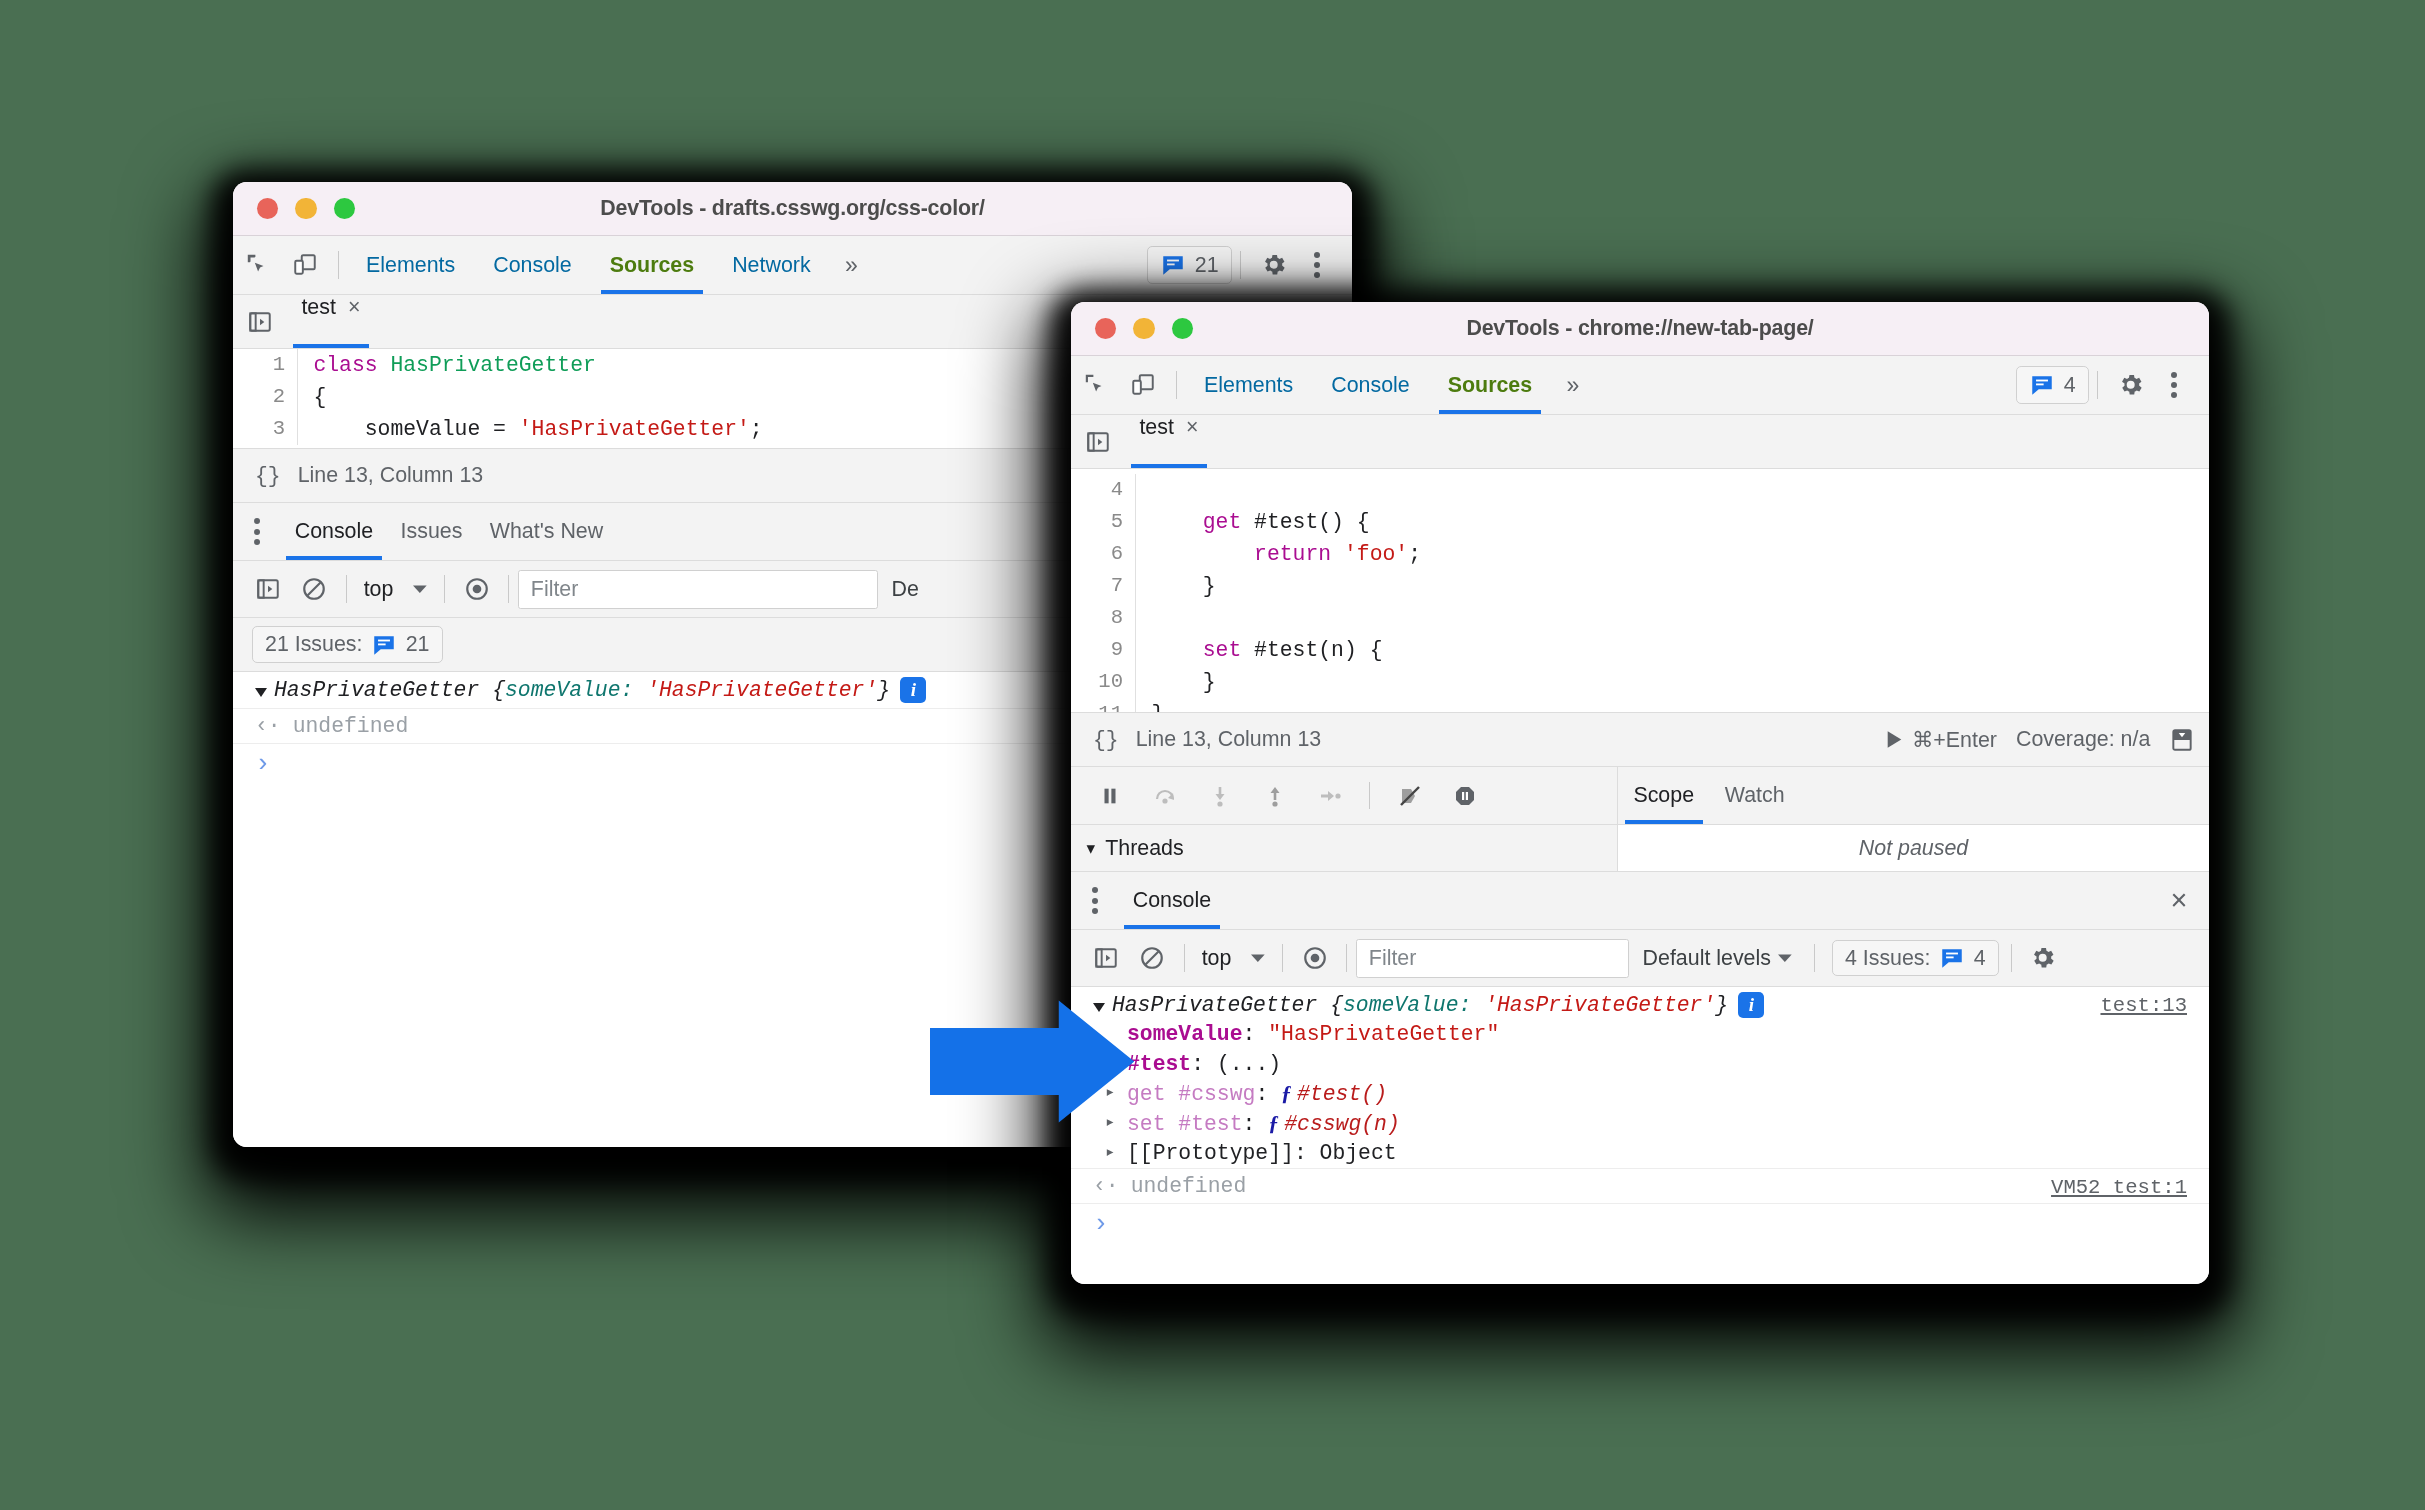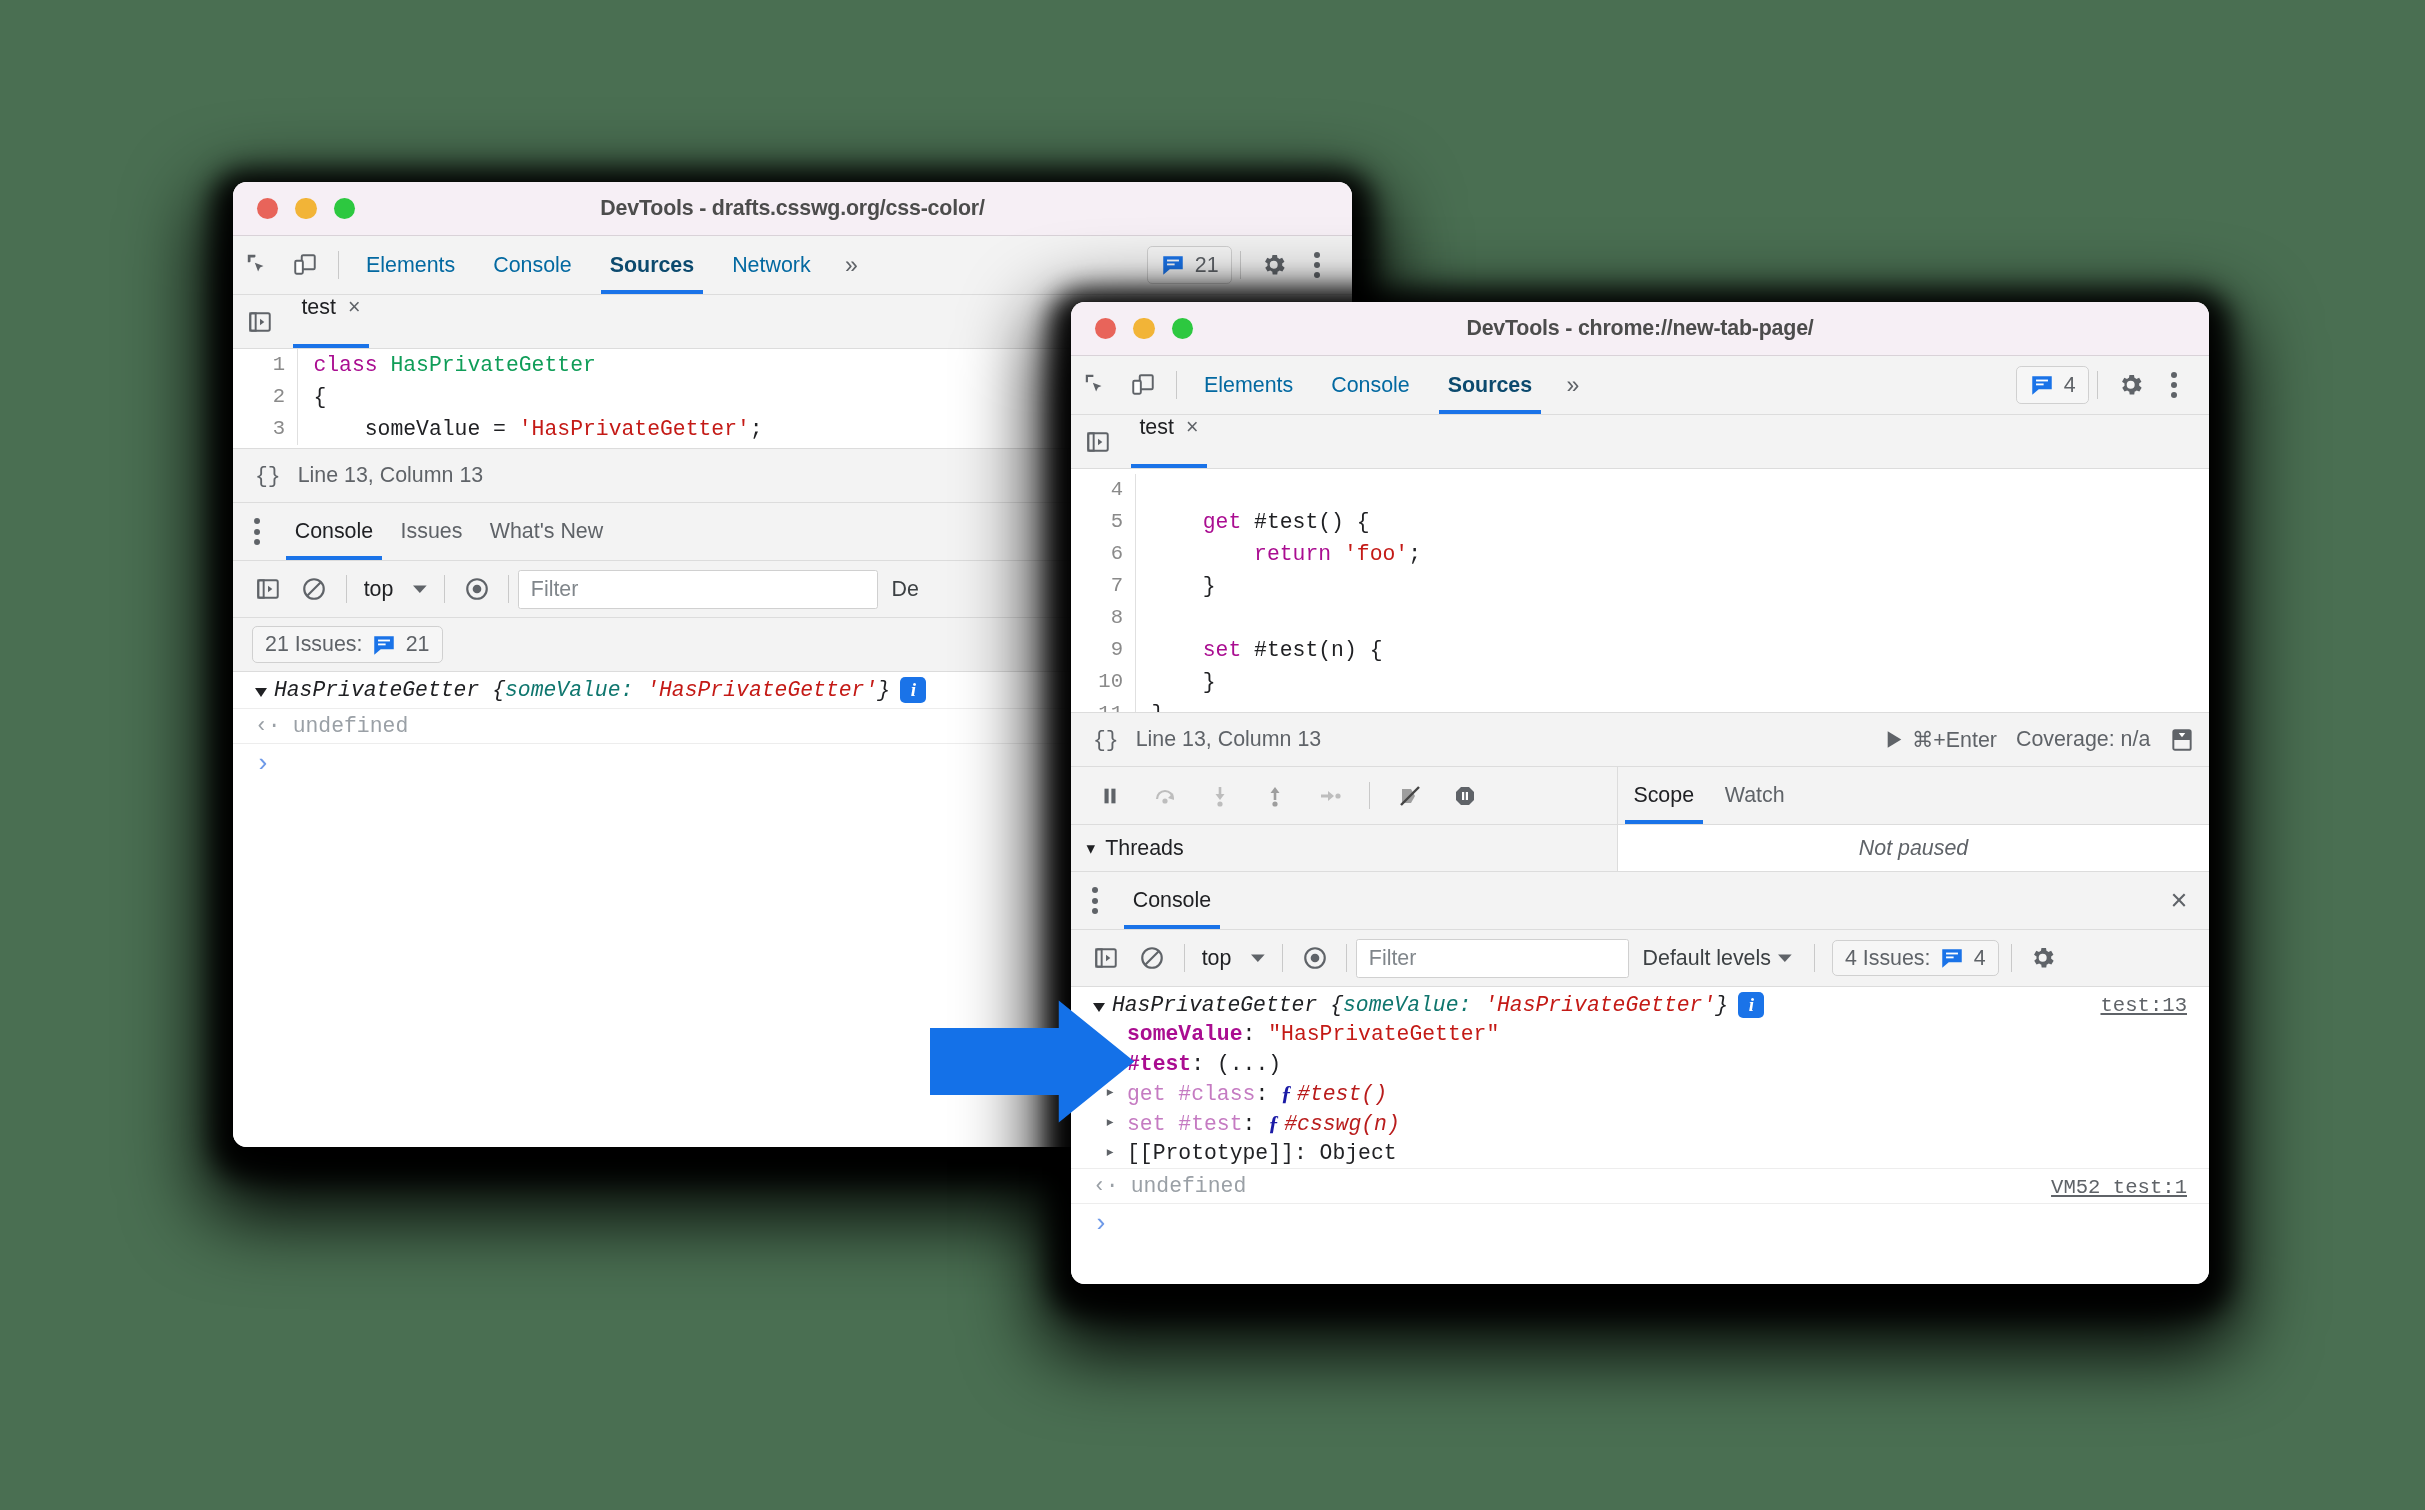--- a/index.html
+++ b/index.html
@@ -43,21 +43,21 @@
     display:flex;align-items:center;gap:0;flex:0 0 auto;
     position:relative;
   }
   .tb-icon{width:48px;height:58px;display:flex;align-items:center;justify-content:center;}
   .vsep{width:0.9px;height:27.4px;background:#c9c9c9;margin:0 8.6px;}
   .tabs{display:flex;align-items:flex-end;height:58px;}
   .tab{
     padding:0 19px;height:58px;display:flex;align-items:center;
     font-size:21.4px;color:#0369a1;position:relative;white-space:nowrap;
   }
-  .tab.active{color:#0c4a6e;font-weight:bold;}
+  .tab.active{color:#4d7c0f;font-weight:bold;}
   .tab.active::after{
     content:"";position:absolute;left:10.3px;right:10.3px;bottom:0;height:4.3px;background:#1a73e8;
   }
   .chev{padding:0 15.4px;font-size:23px;color:#5f6368;display:flex;align-items:center;height:58px;}
   .tb-right{margin-left:auto;display:flex;align-items:center;padding-right:15.4px;gap:0;}
   .issues-pill{
     display:flex;align-items:center;gap:8.6px;
     border:0.9px solid #d0d0d0;border-radius:5.1px;
     padding:5.1px 12px;background:#f6f6f6;
   }
@@ -606,21 +606,21 @@
             <div class="crow" style="padding: 2.6px 0px 2.6px 22px;">
               <span style="display: inline-block; width: 22px; color: rgb(95, 99, 104); font-size: 17px; margin-left: 12px;"></span>
               <span><span class="pkey">someValue</span><span style="color: rgb(32, 33, 36);">: </span><span class="pval">"HasPrivateGetter"</span></span>
             </div>
             <div class="crow" style="padding: 2.6px 0px 2.6px 22px;">
               <span style="display: inline-block; width: 22px; color: rgb(95, 99, 104); font-size: 17px; margin-left: 12px;"></span>
               <span><span class="pkey">#test</span><span style="color: rgb(32, 33, 36);">: </span><span class="proto">(...)</span></span>
             </div>
             <div class="crow" style="padding: 2.6px 0px 2.6px 22px;">
               <span style="display: inline-block; width: 22px; color: rgb(95, 99, 104); font-size: 17px; margin-left: 12px;">▸</span>
-              <span><span class="accessor">get #class</span><span style="color: rgb(32, 33, 36);">: </span><span class="fnital">ƒ </span><span class="fname">#test()</span></span>
+              <span><span class="accessor">get #csswg</span><span style="color: rgb(32, 33, 36);">: </span><span class="fnital">ƒ </span><span class="fname">#test()</span></span>
             </div>
             <div class="crow" style="padding: 2.6px 0px 2.6px 22px;">
               <span style="display: inline-block; width: 22px; color: rgb(95, 99, 104); font-size: 17px; margin-left: 12px;">▸</span>
               <span><span class="accessor">set #test</span><span style="color: rgb(32, 33, 36);">: </span><span class="fnital">ƒ </span><span class="fname">#csswg(n)</span></span>
             </div>
             <div class="crow" style="padding: 2.6px 0px 2.6px 22px;">
               <span style="display: inline-block; width: 22px; color: rgb(95, 99, 104); font-size: 17px; margin-left: 12px;">▸</span>
               <span><span class="proto">[[Prototype]]</span><span style="color: rgb(32, 33, 36);">: </span><span class="proto">Object</span></span>
             </div>
           </div>

